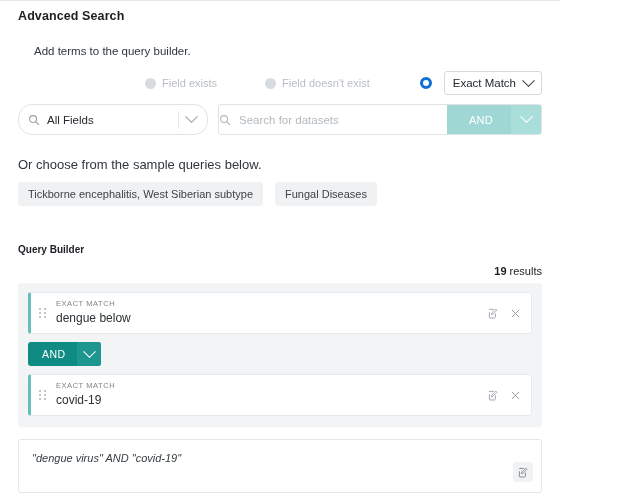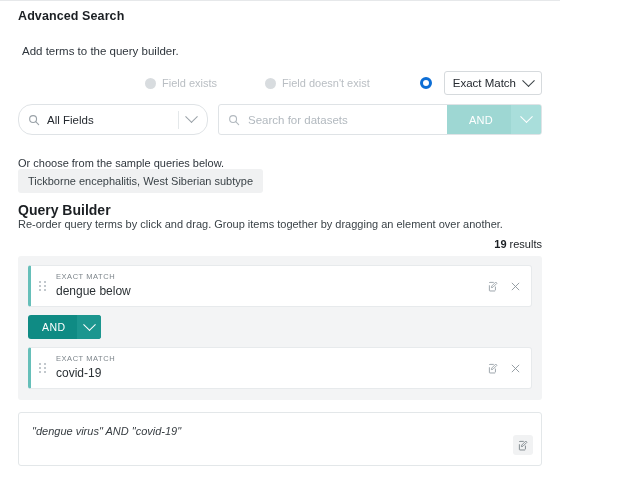--- a/index.html
+++ b/index.html
@@ -24,21 +24,21 @@
     font-size: 12.5px;
     font-weight: bold;
     color: #1b1f23;
     letter-spacing: .1px;
     padding-top: 8px;
     margin: 0 0 22px 0;
   }
   .subtitle {
     font-size: 11.5px;
     color: #2f363d;
-    margin: 0 0 14px 4px;
+    margin: 0 0 14px 16px;
   }
 
   
   .radio-row {
     display: flex;
     align-items: center;
     justify-content: flex-end;
     gap: 8px;
     height: 24px;
     margin-bottom: 9px;
@@ -115,21 +115,20 @@
   }
   .search-field {
     flex: 1;
     display: flex;
     align-items: center;
     height: 31px;
     border: 1px solid #dfe3e6;
     border-radius: 3px;
     background: #fff;
     overflow: hidden;
-    padding-left: 9px;
   }
   .search-field input {
     flex: 1;
     border: 0;
     outline: 0;
     height: 29px;
     padding-left: 8px;
     font-family: "Liberation Sans", sans-serif;
     font-size: 11.5px;
     color: #24292f;
@@ -150,42 +149,44 @@
   }
   .and-btn .split {
     width: 30px;
     align-self: stretch;
     display: flex; align-items: center; justify-content: center;
     background: #a9dedb;
   }
 
   
   .sample-label {
-    font-size: 11px;
+    font-size: 13px;
     color: #2f363d;
-  }
-  .chips { display: flex; gap: 12px; margin-bottom: 9px; }
+    margin-bottom: 10px;
+  }
+  .chips { display: flex; gap: 12px; margin-bottom: 38px; }
   .chip {
     background: #f0f1f2;
     border-radius: 3px;
     padding: 6px 10px;
     font-size: 11px;
     color: #3b4348;
   }
 
   
   .qb-head {
     display: flex;
     align-items: flex-start;
     justify-content: space-between;
   }
   .qb-title {
-    font-size: 14px;
+    font-size: 10px;
     font-weight: bold;
     color: #1b1f23;
+    margin-bottom: 10px;
   }
   .clear-btn {
     display: flex;
     align-items: center;
     gap: 6px;
     height: 21px;
     padding: 0 9px;
     border: 1px solid #1b8e88;
     border-radius: 3px;
     background: #fff;
@@ -357,26 +358,26 @@
         <span class="split">
           <span class="chev light"></span>
         </span>
       </div>
     </div>
   </div>
 
   <div class="sample-label">Or choose from the sample queries below.</div>
   <div class="chips">
     <div class="chip">Tickborne encephalitis, West Siberian subtype</div>
+    <div class="chip">Fungal Diseases</div>
   </div>
 
   <div class="qb-head">
     <div class="qb-title">Query Builder</div>
   </div>
-  <div class="qb-help">Re-order query terms by click and drag. Group items together by dragging an element over another.</div>
   <div class="results-badge">
     <b>19</b><span> results</span>
   </div>
 
   <div class="qb-panel">
 
     <div class="term-row">
       <span class="grip">
         <i></i>
           <i></i>

